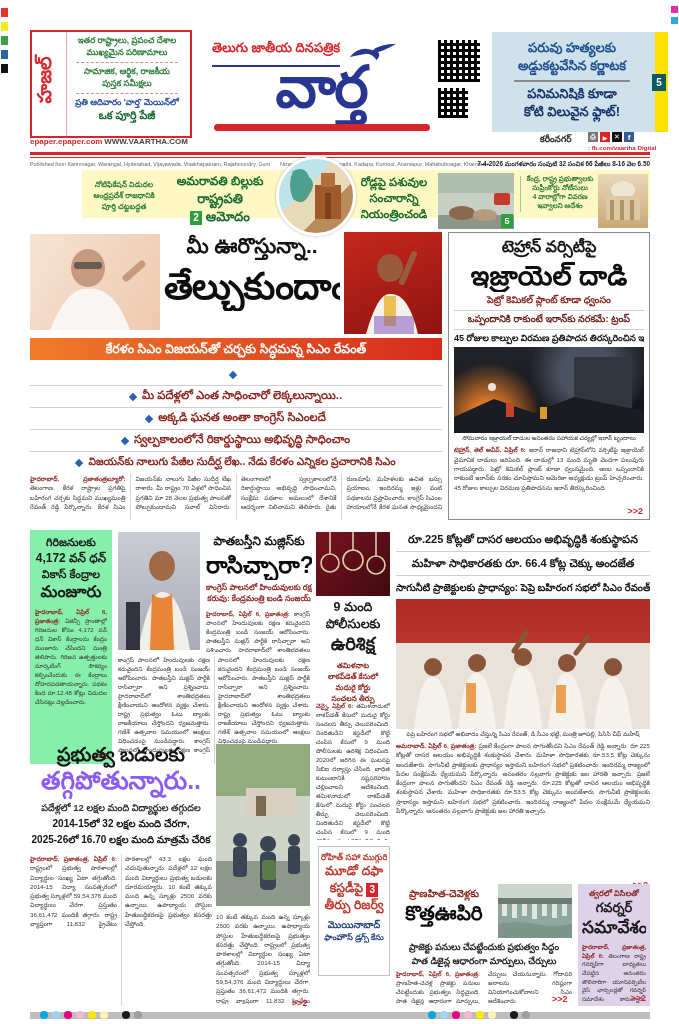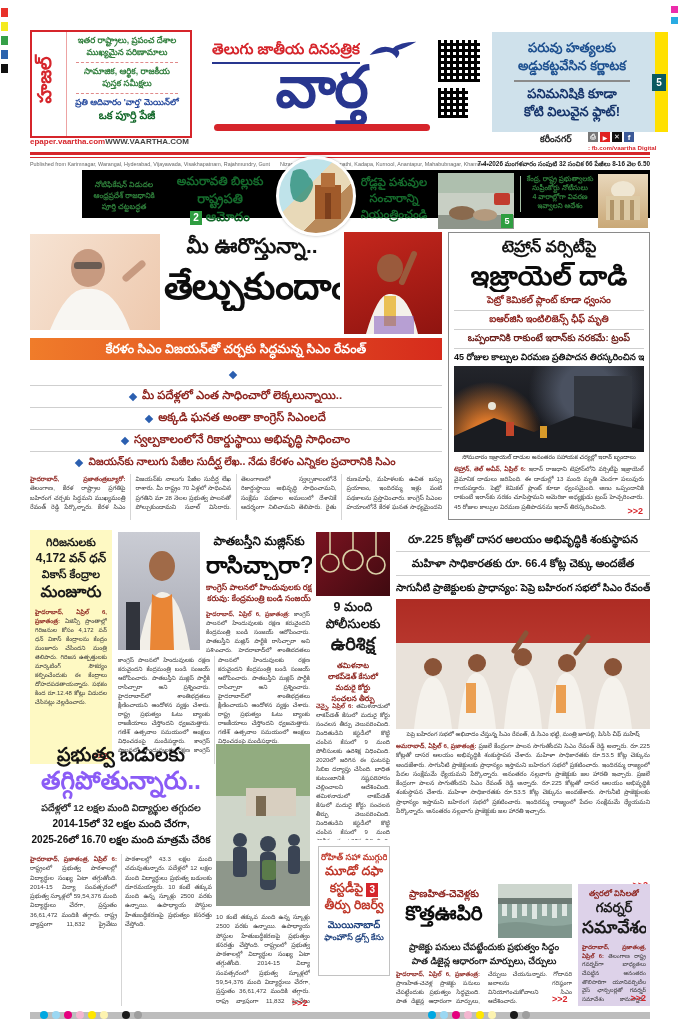--- a/index.html
+++ b/index.html
@@ -46,26 +46,26 @@
       <div class="grn b7 nw clip" style="font-size:8.5px">ముఖ్యమైన పరిణామాలు</div>
       <div style="border-top:1px dashed #e08a8a;margin:3px 8px"></div>
       <div class="grn b7 nw clip" style="font-size:8.5px">సామాజిక, ఆర్థిక, రాజకీయ</div>
       <div class="grn b7 nw clip" style="font-size:8.5px">పుస్తక సమీక్షలు</div>
       <div style="border-top:1px dashed #e08a8a;margin:3px 8px"></div>
       <div class="b7 nw clip" style="font-size:8.5px;color:#23479c">ప్రతి ఆదివారం 'వార్త' మెయిన్‌లో</div>
       <div class="dgrn b9 nw clip" style="font-size:11px">ఒక పూర్తి పేజీ</div>
     </div>
   </div>
   <div class="abs" style="left:30px;top:137px;width:158px;display:flex;justify-content:space-between">
-    <span style="font-size:8px;font-weight:800;color:#d6252b">epaper.vaartha.com</span>
+    <span style="font-size:8px;font-weight:800;color:#d6252b">epaper.epaper.com</span>
     <span style="font-size:8px;font-weight:800;color:#444">WWW.VAARTHA.COM</span>
   </div>
 
   <div class="abs" style="left:212px;top:40px;width:225px;display:flex;align-items:center;gap:6px">
-    <span style="font-size:15px;font-weight:800;color:#d6252b;border-bottom:2px solid #28368f;padding-bottom:1px" class="nw clip">తెలుగు జాతీయ దినపత్రిక</span>
+    <span style="font-size:13px;font-weight:800;color:#d6252b;border-bottom:2px solid #28368f;padding-bottom:7px" class="nw clip">తెలుగు జాతీయ దినపత్రిక</span>
     <span>
       <svg width="54" height="20" viewBox="0 0 60 24">
           <path d="M2 18 Q14 4 30 10 Q38 2 58 2 Q44 10 36 12 Q40 16 34 22 Q30 14 22 14 Q10 16 2 18Z" fill="#28368f"></path>
         </svg>
     </span>
   </div>
   <div class="abs c clip nw" style="left:205px;top:52px;width:232px;height:72px;font-size:58px;font-weight:900;color:#28368f;line-height:70px;letter-spacing:-2px">వార్త</div>
   <div class="abs rule-red" style="left:214px;top:124px;width:216px;height:7px;border-radius:5px"></div>
 
   <div class="abs qr" style="left:438px;top:40px;width:42px;height:42px"></div>
@@ -92,21 +92,21 @@
   </div>
   <div class="abs nw" style="left:588px;top:144px;font-size:6.2px;font-weight:800;color:#d6252b">: fb.com/vaartha Digital</div>
 
   <div class="abs rule-red" style="left:30px;top:152px;width:620px;height:3px"></div>
   <div class="abs rule-red" style="left:30px;top:157px;width:620px;height:1px"></div>
 
   <div class="abs nw clip" style="left:30px;top:161px;width:240px;font-size:5.4px;color:#666">Published from Karimnagar, Warangal, Hyderabad, Vijayawada, Visakhapatnam, Rajahmundry, Guntur</div>
   <div class="abs nw clip" style="left:280px;top:161px;width:210px;font-size:5.4px;color:#666">Nizamabad, Ongole, Tirupathi, Kadapa, Kurnool, Anantapur, Mahabubnagar, Khammam, Nellore, Nalgonda, Tadepalligudem, Srikakulam</div>
   <div class="abs nw clip" style="left:470px;top:160px;width:180px;font-size:6.4px;font-weight:800;color:#222;text-align:right">7-4-2026 మంగళవారం సంపుటి 32 సంచిక 66 పేజీలు 8-16 వెల 6.50</div>
 
-  <div class="abs" style="left:82px;top:170px;width:568px;height:48px;background:#000000">
+  <div class="abs" style="left:82px;top:170px;width:568px;height:48px;background:#fef9c3">
     <div class="abs c" style="left:3px;top:10px;width:78px">
       <div class="grn b7 nw clip" style="font-size:7.5px">నోటిఫికేషన్ విడుదల</div>
       <div class="grn b7 nw clip" style="font-size:7.5px">ఆంధ్రప్రదేశ్ రాజధానికి</div>
       <div class="grn b7 nw clip" style="font-size:7.5px">పూర్తి చట్టబద్ధత</div>
     </div>
     <div class="abs c" style="left:84px;top:4px;width:108px">
       <div class="dgrn b8 nw clip" style="font-size:12px">అమరావతి బిల్లుకు</div>
       <div class="dgrn b9 nw clip" style="font-size:13px">రాష్ట్రపతి</div>
       <div class="nw clip" style="font-size:13px">
         <span class="badge" style="width:12px;height:14px;background:#2f9e41;font-size:10px;vertical-align:middle">2</span>
@@ -197,40 +197,39 @@
       </div>
   </div>
   <div class="abs jt" style="left:30px;top:474px;width:412px;height:46px;font-size:6.2px;columns:4;column-gap:10px;column-rule:1px solid #d5d5d5">
     <span class="dl">హైదరాబాద్, ప్రజాతంత్రబ్యూరో:</span> <span>తెలంగాణ, కేరళ రాష్ట్రాల ప్రగతిపై బహిరంగ చర్చకు సిద్ధమని ముఖ్యమంత్రి రేవంత్ రెడ్డి పేర్కొన్నారు. కేరళ సిఎం విజయన్‌కు నాలుగు పేజీల సుదీర్ఘ లేఖ రాశారు. మీ రాష్ట్రం 70 ఏళ్లలో సాధించిన ప్రగతిని మా 28 నెలల ప్రభుత్వ పాలనతో పోల్చుకుందామని సవాల్ విసిరారు. తెలంగాణలో స్వల్పకాలంలోనే రికార్డుస్థాయి అభివృద్ధి సాధించామని, సంక్షేమ పథకాల అమలులో దేశానికే ఆదర్శంగా నిలిచామని తెలిపారు. రైతు రుణమాఫీ, మహిళలకు ఉచిత బస్సు ప్రయాణం, ఇందిరమ్మ ఇళ్లు వంటి పథకాలను ప్రస్తావించారు. కాంగ్రెస్ సిఎంల హయాంలోనే కేరళ ఘనత సాధ్యమైందని గుర్తు చేశారు. నేడు కేరళ ఎన్నికల ప్రచారానికి సిఎం వెళ్లనున్నారు.</span>
   </div>
 
   <div class="abs clip" style="left:448px;top:232px;width:202px;height:288px;border:1.5px solid #8a8a8a;padding:5px;box-sizing:border-box">
     <div class="c b9 nw clip" style="font-size:16px;color:#141414">టెహ్రాన్ వర్సిటీపై</div>
     <div class="c b9 nw clip" style="font-size:27px;color:#0d0d0d;line-height:1.2">ఇజ్రాయెల్ దాడి</div>
     <div class="c mar b8 nw clip hl" style="font-size:9.5px;padding:2px 0">పెట్రో కెమికల్ ప్లాంట్ కూడా ధ్వంసం</div>
-    <div class="c mar b8 nw clip hl" style="font-size:9.5px;padding:2px 0">ఐఆర్‌జిసి ఇంటిలిజెన్స్ ఛీఫ్ మృతి</div>
     <div class="c b8 nw clip hl" style="font-size:9.5px;color:#6b1d18;padding:2px 0">ఒప్పందానికి రాకుంటే ఇరాన్‌కు నరకమే: ట్రంప్</div>
     <div class="c b9 nw clip" style="font-size:9px;color:#111;padding:3px 0 2px">45 రోజుల కాల్పుల విరమణ ప్రతిపాదన తిరస్కరించిన ఇరాన్</div>
     <div class="photo" style="width:100%;height:86px;background:radial-gradient(circle at 18% 82%,#d8762a 0 10%,rgba(0,0,0,0) 32%),radial-gradient(circle at 70% 30%,#4a5160 0 18%,rgba(0,0,0,0) 40%),linear-gradient(#23252b,#0d0e12)">
       <svg width="190" height="86">
           <rect x="120" y="10" width="58" height="60" fill="#32363e"></rect>
           <path d="M0 70 L40 52 L80 66 L120 50 L190 64 L190 86 L0 86Z" fill="#1a1c21"></path>
           <circle cx="38" cy="40" r="4" fill="#e8e4d8"></circle>
           <rect x="52" y="56" width="8" height="14" fill="#c2452a"></rect>
           <rect x="86" y="60" width="7" height="12" fill="#d89a2a"></rect>
         </svg>
     </div>
     <div class="c nw clip" style="font-size:6px;color:#333;padding:2px 0">సోమవారం ఇజ్రాయెల్ దాడుల అనంతరం సహాయక చర్యల్లో ఇరాన్ బృందాలు</div>
     <div class="jt" style="height:52px;font-size:6.2px">
       <span class="dl">టెహ్రాన్, తెల్ అవీవ్, ఏప్రిల్ 6:</span> <span>ఇరాన్ రాజధాని టెహ్రాన్‌లోని వర్సిటీపై ఇజ్రాయెల్ వైమానిక దాడులు జరిపింది. ఈ దాడుల్లో 13 మంది మృతి చెందగా పలువురు గాయపడ్డారు. పెట్రో కెమికల్ ప్లాంట్ కూడా ధ్వంసమైంది. అణు ఒప్పందానికి రాకుంటే ఇరాన్‌కు నరకం చూపిస్తామని అమెరికా అధ్యక్షుడు ట్రంప్ హెచ్చరించారు. 45 రోజుల కాల్పుల విరమణ ప్రతిపాదనను ఇరాన్ తిరస్కరించింది.</span>
     </div>
     <div class="abs more" style="right:6px;bottom:3px">&gt;&gt;2</div>
   </div>
 
-  <div class="abs clip" style="left:30px;top:530px;width:82px;height:234px;background:#fef9c3;padding:6px 5px;box-sizing:border-box">
+  <div class="abs clip" style="left:30px;top:530px;width:82px;height:234px;background:#86efac;padding:6px 5px;box-sizing:border-box">
     <div class="c b8 nw clip" style="font-size:11px">గిరిజనులకు</div>
     <div class="c b9 nw clip" style="font-size:12px">4,172 వన్ ధన్</div>
     <div class="c b8 nw clip" style="font-size:11px">వికాస్ కేంద్రాల</div>
     <div class="c b9 nw clip" style="font-size:16px;padding-bottom:3px">మంజూరు</div>
     <div class="jt" style="height:158px;font-size:6px">
       <span class="dl">హైదరాబాద్, ఏప్రిల్ 6, ప్రజాతంత్ర:</span> <span>ఏజెన్సీ ప్రాంతాల్లో గిరిజనుల కోసం 4,172 వన్ ధన్ వికాస్ కేంద్రాలను కేంద్రం మంజూరు చేసిందని మంత్రి తెలిపారు. గిరిజన ఉత్పత్తులకు మార్కెటింగ్ సౌకర్యం కల్పించేందుకు ఈ కేంద్రాలు దోహదపడతాయన్నారు. పథకం కింద రూ.12.48 కోట్లు విడుదల చేసినట్లు వెల్లడించారు.</span>
     </div>
     <div class="abs more" style="right:4px;bottom:3px">&gt;&gt;2</div>
   </div>
 

